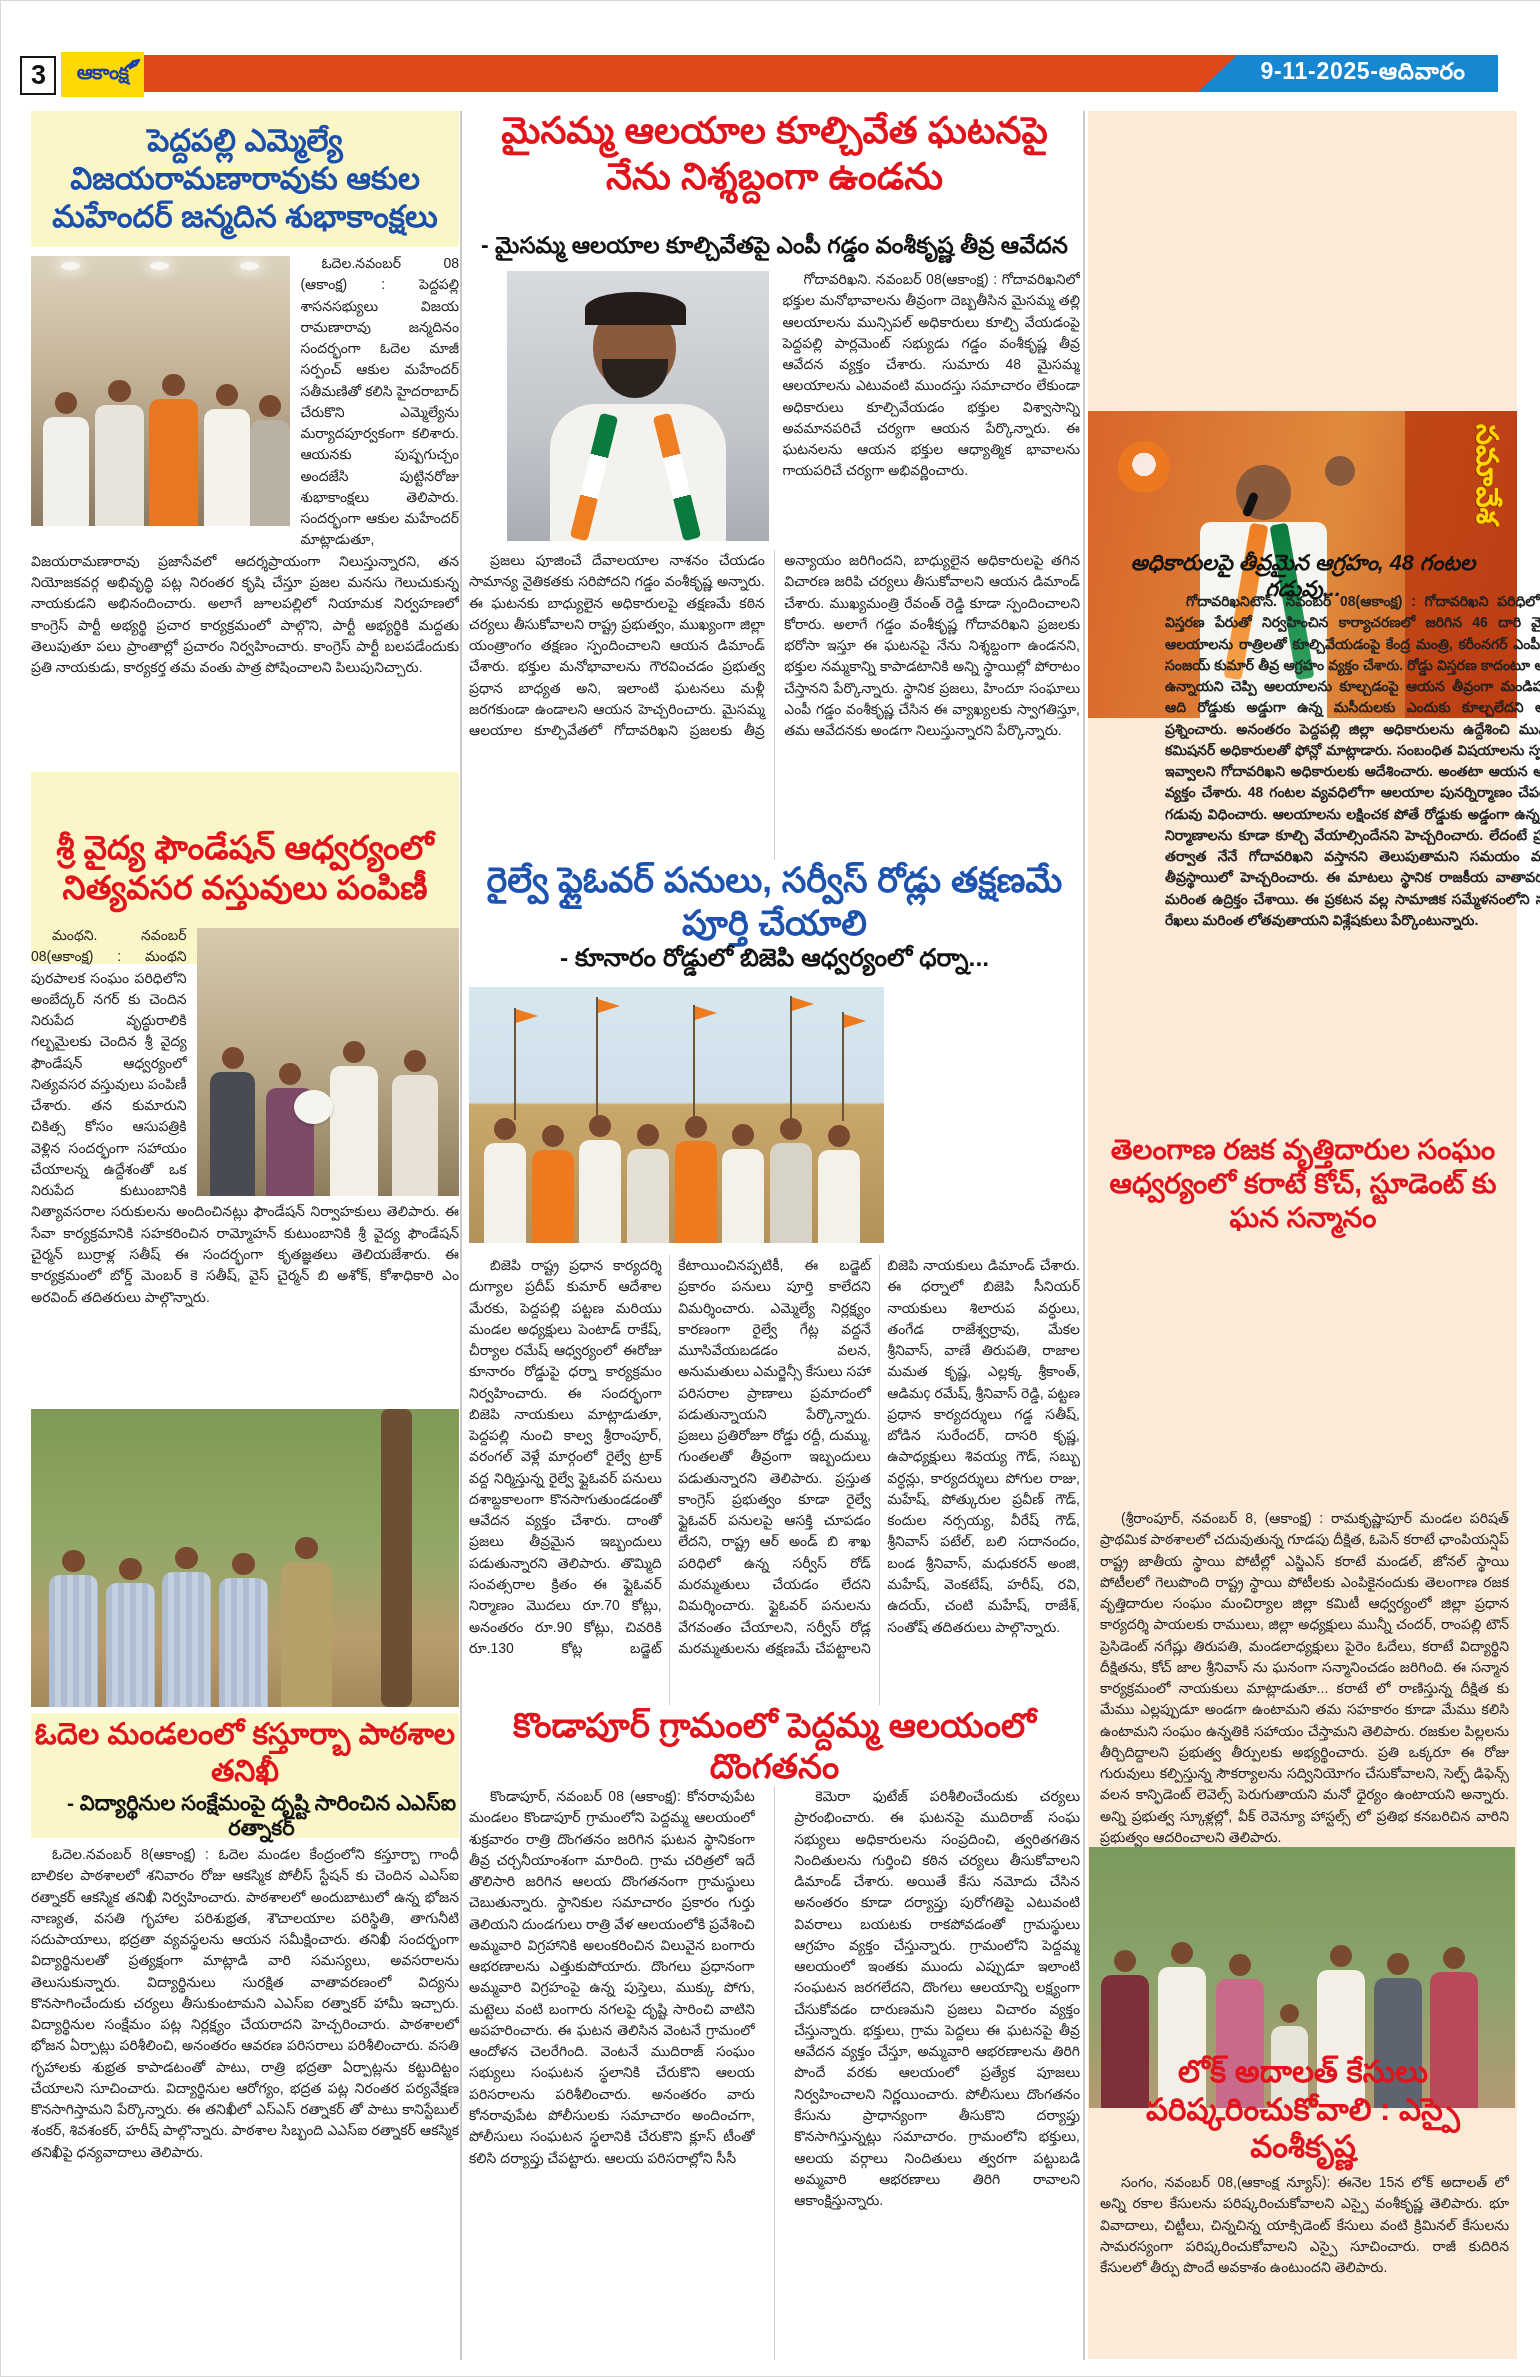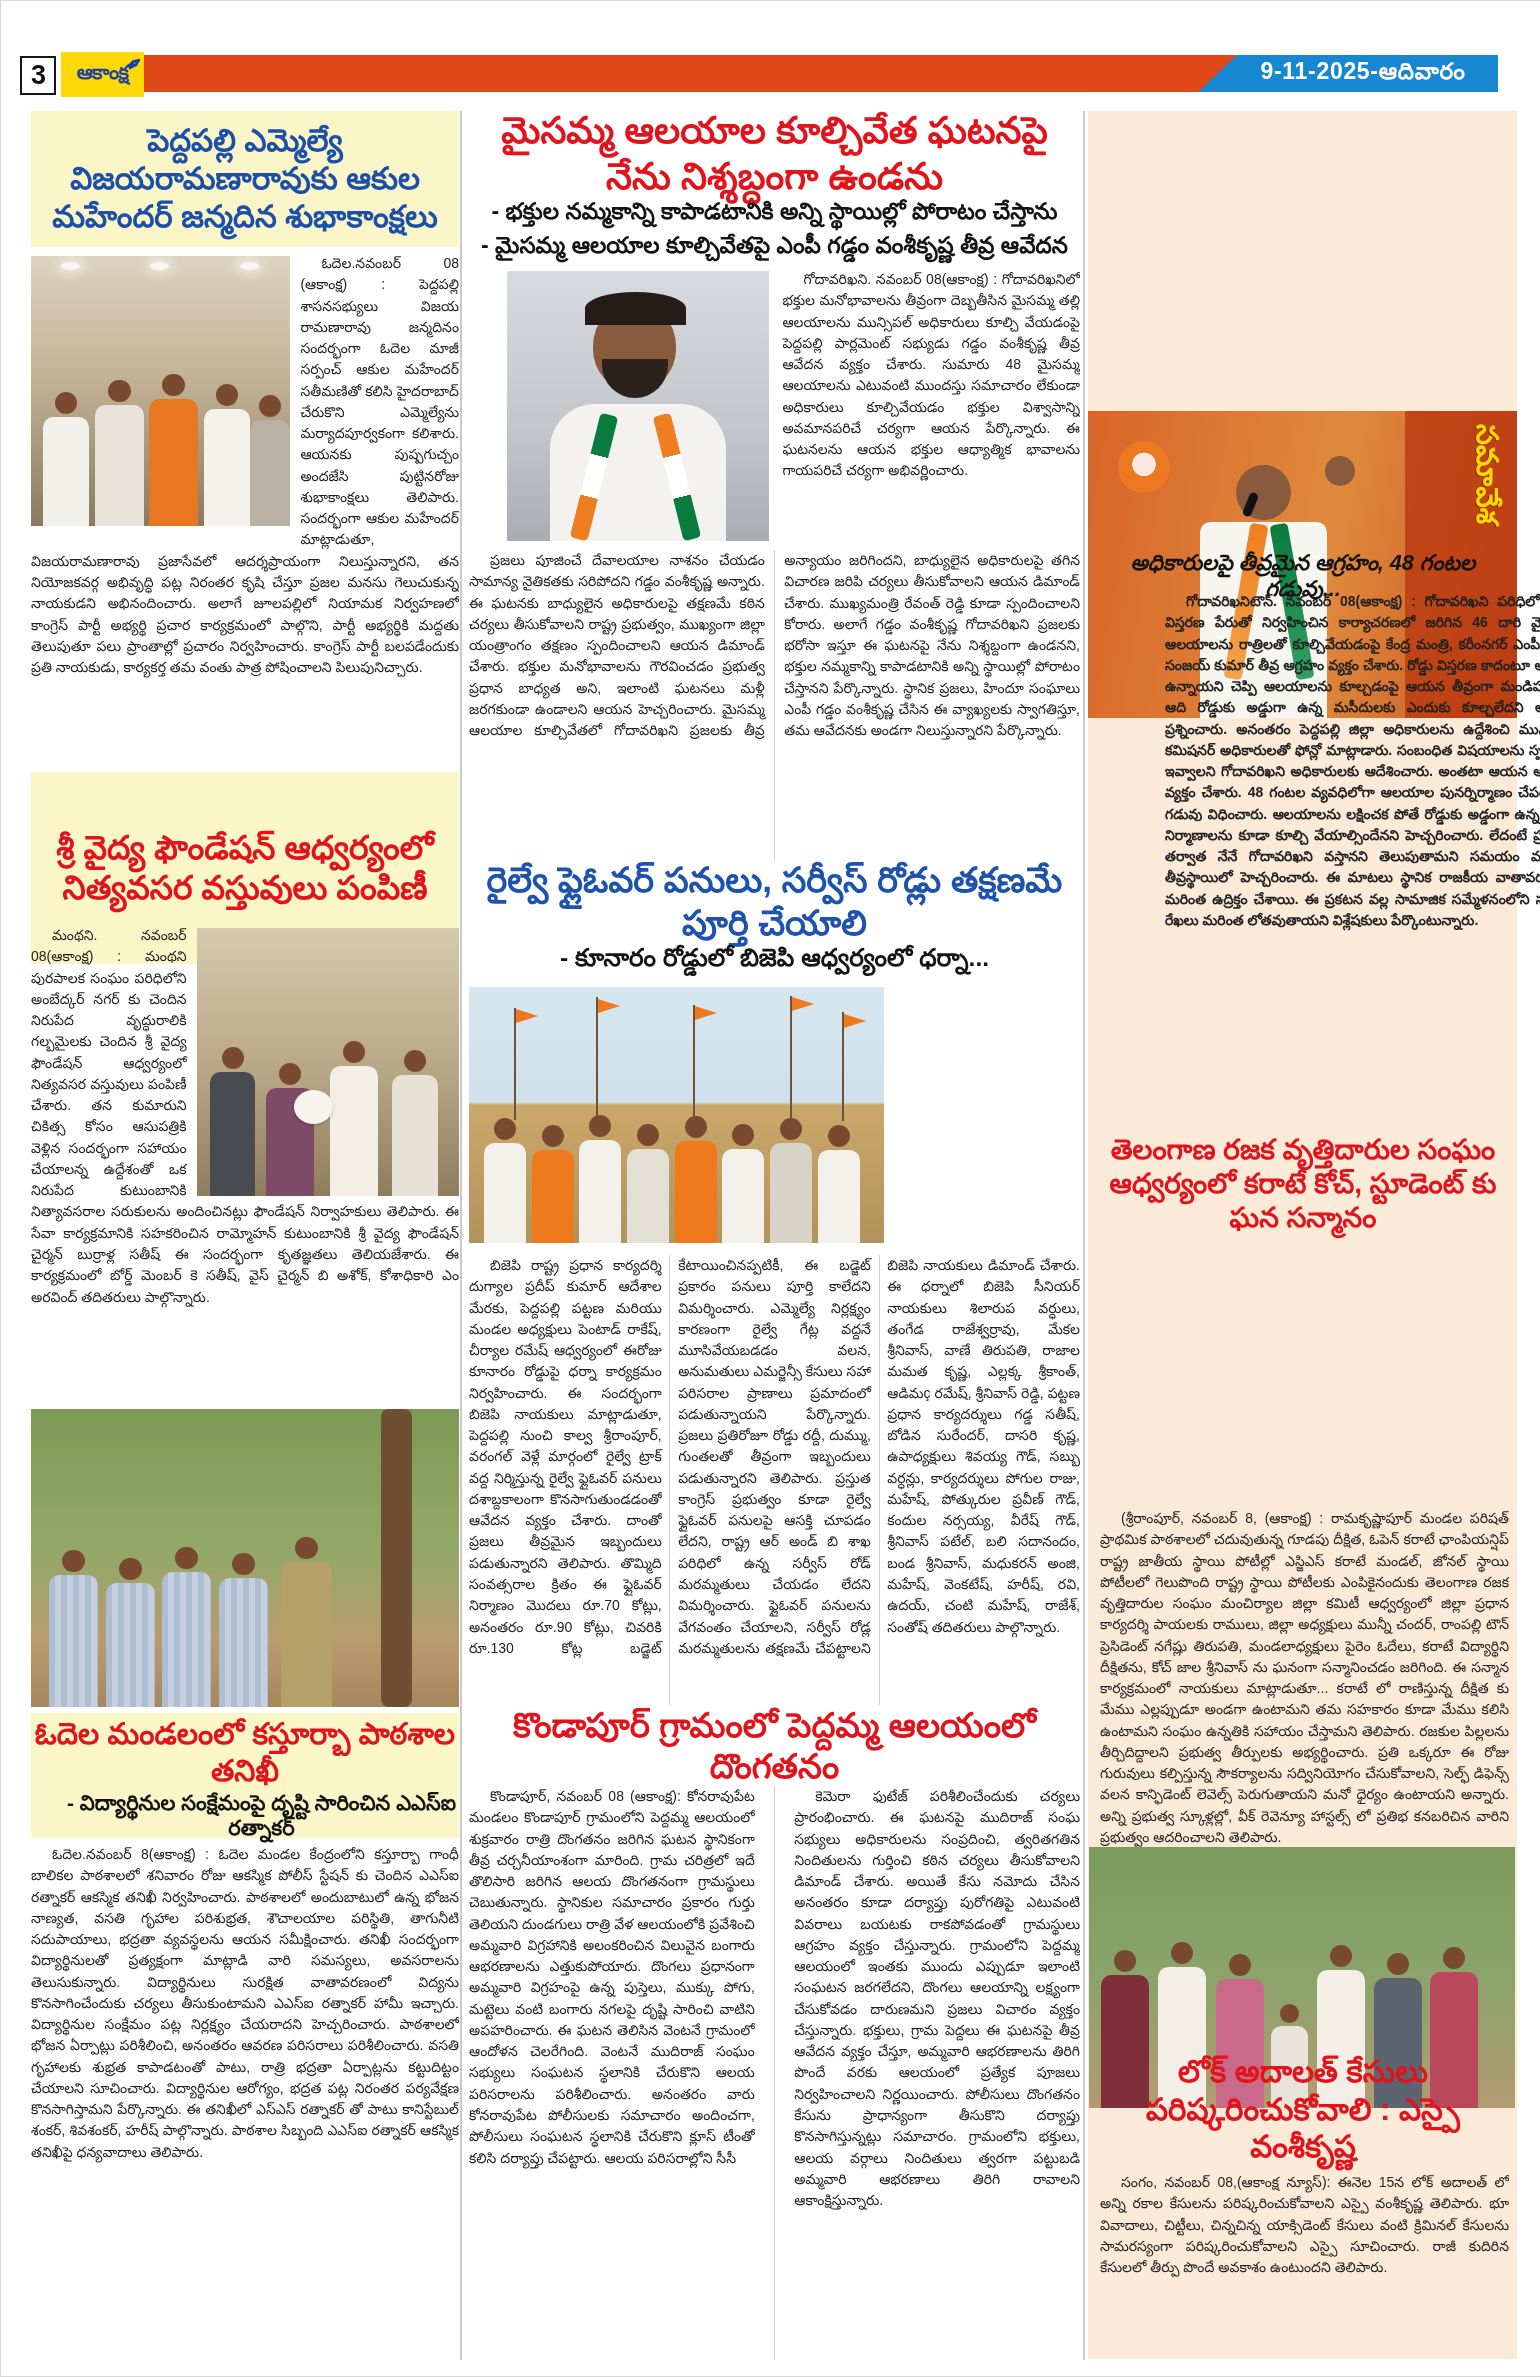--- a/index.html
+++ b/index.html
@@ -159,23 +159,20 @@
   <div class="abs panelY subhead" style="left:30px;top:1791px;width:428px;height:46px;font-size:21px;display:flex;align-items:center;justify-content:center;padding-left:33px;">
     <span>- విద్యార్థినుల సంక్షేమంపై దృష్టి సారించిన ఎఎస్ఐ రత్నాకర్</span>
   </div>
   <div class="abs body-txt" style="left:30px;top:1843px;width:428px;height:516px;">
     <p>ఓదెల.నవంబర్ 8(ఆకాంక్ష) : ఓదెల మండల కేంద్రంలోని కస్తూర్బా గాంధీ బాలికల పాఠశాలలో శనివారం రోజు ఆకస్మిక పోలీస్ స్టేషన్ కు చెందిన ఎఎస్ఐ రత్నాకర్ ఆకస్మిక తనిఖీ నిర్వహించారు. పాఠశాలలో అందుబాటులో ఉన్న భోజన నాణ్యత, వసతి గృహాల పరిశుభ్రత, శౌచాలయాల పరిస్థితి, తాగునీటి సదుపాయాలు, భద్రతా వ్యవస్థలను ఆయన సమీక్షించారు. తనిఖీ సందర్భంగా విద్యార్థినులతో ప్రత్యక్షంగా మాట్లాడి వారి సమస్యలు, అవసరాలను తెలుసుకున్నారు. విద్యార్థినులు సురక్షిత వాతావరణంలో విద్యను కొనసాగించేందుకు చర్యలు తీసుకుంటామని ఎఎస్ఐ రత్నాకర్ హామీ ఇచ్చారు. విద్యార్థినుల సంక్షేమం పట్ల నిర్లక్ష్యం చేయరాదని హెచ్చరించారు. పాఠశాలలో భోజన ఏర్పాట్లు పరిశీలించి, అనంతరం ఆవరణ పరిసరాలు పరిశీలించారు. వసతి గృహాలకు శుభ్రత కాపాడటంతో పాటు, రాత్రి భద్రతా ఏర్పాట్లను కట్టుదిట్టం చేయాలని సూచించారు. విద్యార్థినుల ఆరోగ్యం, భద్రత పట్ల నిరంతర పర్యవేక్షణ కొనసాగిస్తామని పేర్కొన్నారు. ఈ తనిఖీలో ఎస్ఎస్ రత్నాకర్ తో పాటు కానిస్టేబుల్ శంకర్, శివశంకర్, హరీష్ పాల్గొన్నారు. పాఠశాల సిబ్బంది ఎఎస్ఐ రత్నాకర్ ఆకస్మిక తనిఖీపై ధన్యవాదాలు తెలిపారు.</p>
   </div>
 
   <div class="abs headline hl-red" style="left:468px;top:112px;width:611px;height:81px;font-size:37px;">
     <span>మైసమ్మ ఆలయాల కూల్చివేత ఘటనపై నేను నిశ్శబ్దంగా ఉండను</span>
   </div>
-  <div class="abs subhead" style="left:468px;top:197px;width:611px;font-size:23px;">
-    <span>- భక్తుల నమ్మకాన్ని కాపాడటానికి అన్ని స్థాయిల్లో పోరాటం చేస్తాను</span>
-  </div>
   <div class="abs subhead" style="left:468px;top:231px;width:611px;font-size:23px;">
     <span>- మైసమ్మ ఆలయాల కూల్చివేతపై ఎంపీ గడ్డం వంశీకృష్ణ తీవ్ర ఆవేదన</span>
   </div>
   <div class="abs body-txt" style="left:468px;top:268px;width:611px;height:274px;padding-left:38px;">
     <div class="photo ph-m1" style="float:left;width:262px;height:270px;margin:1.5px 13.4px 3px 0;">
       <div class="abs" style="left:86px;top:31px;width:83px;height:88px;border-radius:50% 50% 46% 46%;background:#8a5a3c"></div>
       <div class="abs" style="left:95px;top:88px;width:66px;height:39px;border-radius:0 0 33px 33px;background:#2b221d"></div>
       <div class="abs" style="left:78px;top:21px;width:101px;height:33px;border-radius:50% 50% 0 0;background:#241c18"></div>
       <div class="abs" style="left:43px;top:133px;width:176px;height:137px;border-radius:45px 45px 0 0;background:#f4f2ee"></div>
       <div class="scarf" style="left:78px;top:142px;height:128px;background:linear-gradient(#0a7b3e 0 33%,#ffffff 33% 66%,#ef7d21 66% 100%);transform:rotate(14deg)"></div>

